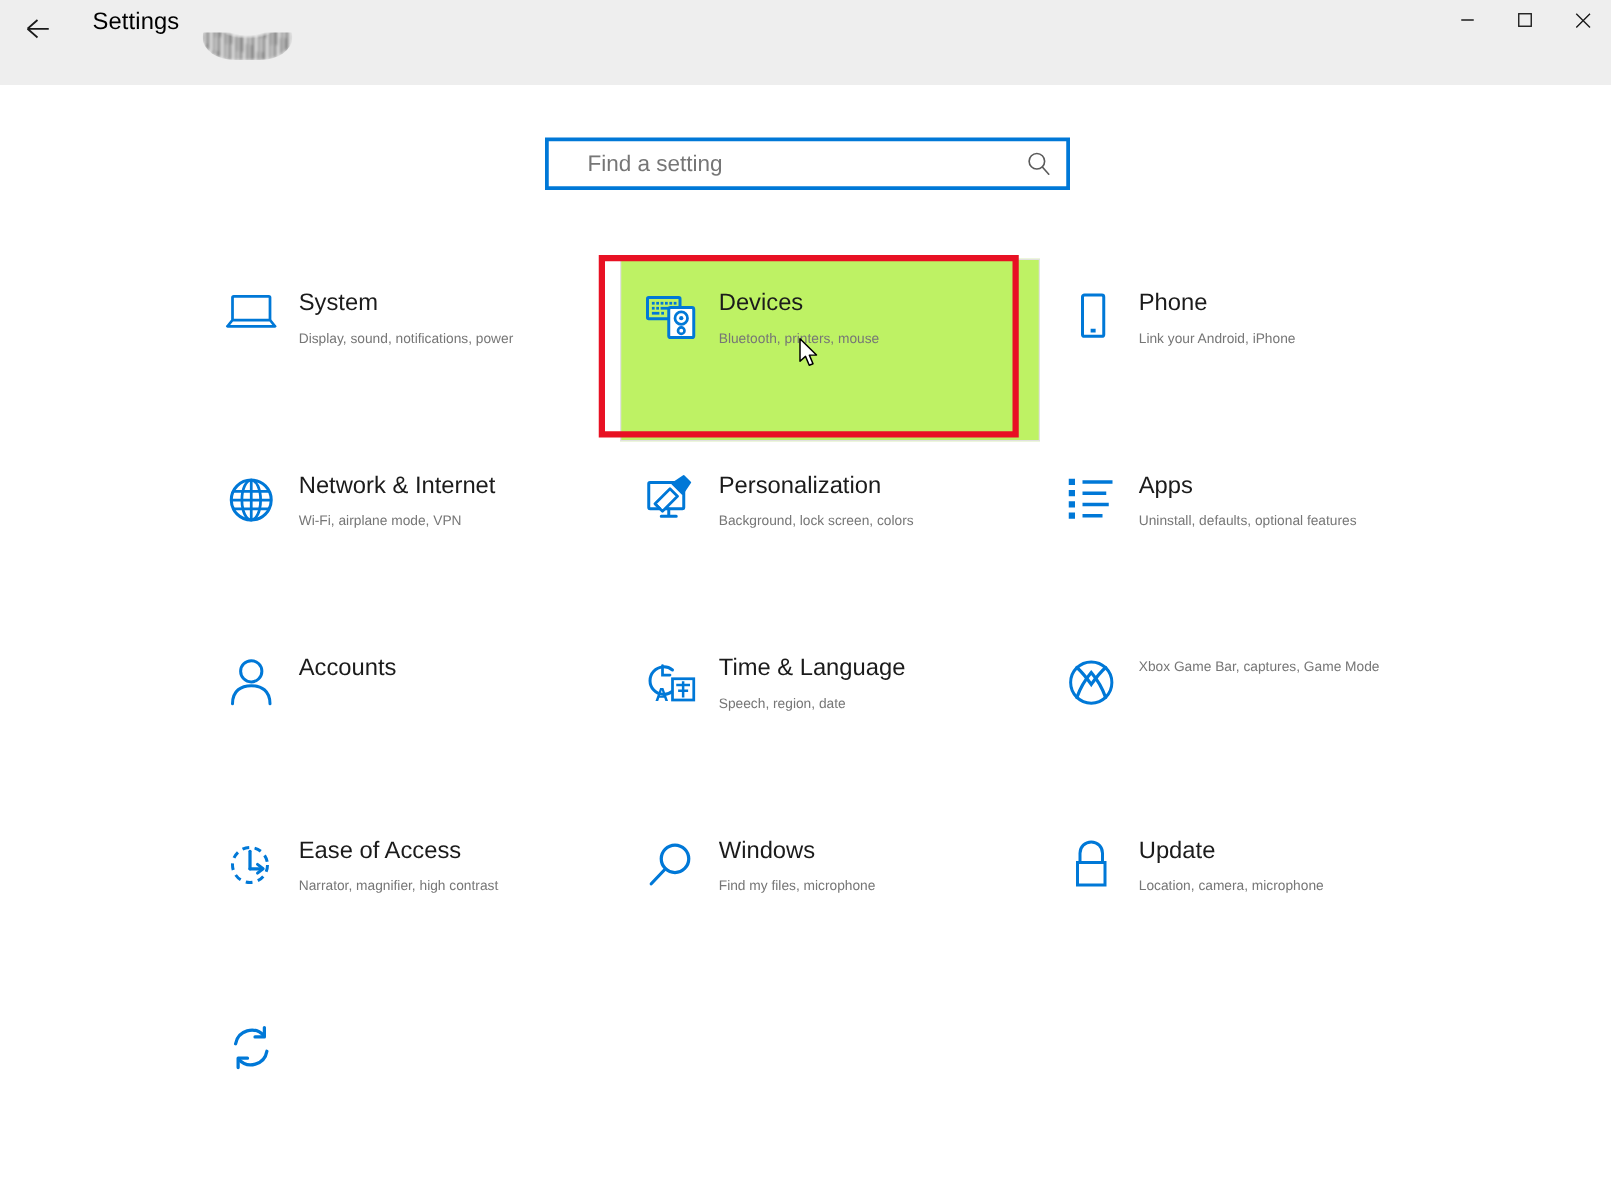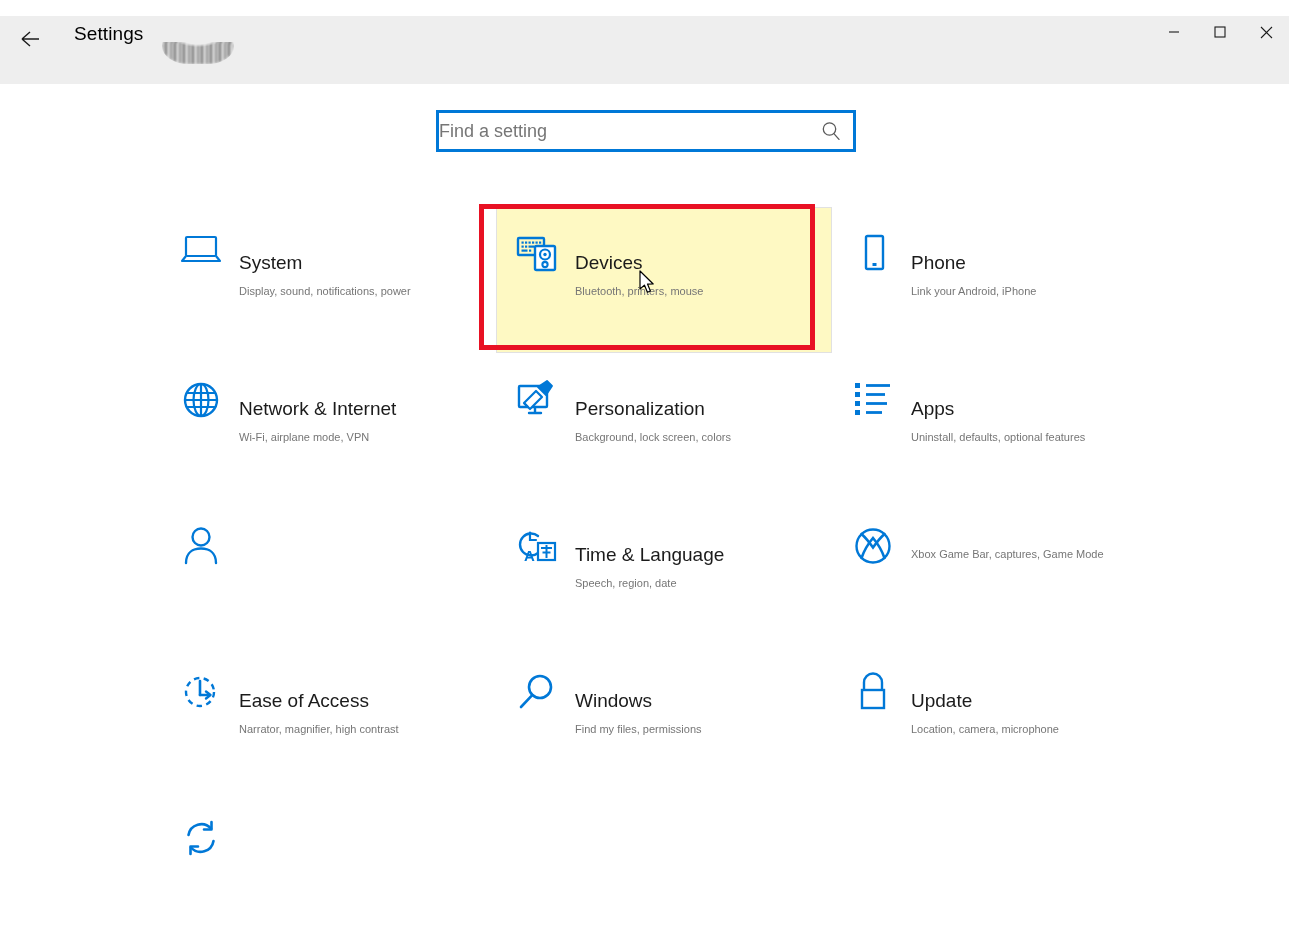--- a/index.html
+++ b/index.html
@@ -13,21 +13,21 @@
     background: #ffffff;
     font-family: "Liberation Sans", sans-serif;
     overflow: hidden;
     position: relative;
     -webkit-font-smoothing: antialiased;
   }
 
   
   .titlebar {
     position: absolute;
-    left: 0; top: 16px;
+    left: 0; top: 0;
     width: 1289px;
     height: 68px;
     background: #eeeeee;
     box-sizing: border-box;
   }
   .back-button {
     position: absolute;
     left: 0; top: 0;
     width: 60px;
     height: 45px;
@@ -102,21 +102,21 @@
     display: flex;
     align-items: center;
   }
   .search-input {
     border: none;
     outline: none;
     background: transparent;
     font-family: "Liberation Sans", sans-serif;
     font-size: 18px;
     color: #757575;
-    padding: 0 0 0 0;
+    padding: 0 0 0 31px;
     flex: 1;
     height: 100%;
   }
   .search-input::placeholder { color: #767676; opacity: 1; }
   .search-icon {
     width: 44px;
     display: flex;
     align-items: center;
     justify-content: center;
   }
@@ -136,35 +136,34 @@
     min-height: 146px;
     box-sizing: border-box;
     display: flex;
     align-items: flex-start;
     padding: 22px 12px 0 8px;
     position: relative;
     background: transparent;
     border: 1px solid transparent;
   }
   .tile.hovered {
-    background: #fef9c3;
+    background: #bef264;
     border: 1px solid #e1e1e1;
   }
   .tile-icon {
     width: 64px;
     min-width: 64px;
     padding-top: 4px;
     display: flex;
     justify-content: center;
   }
   .tile-icon svg { display: block; }
   .tile-text {
     padding-left: 6px;
     padding-top: 0px;
-    margin-top: 20px;
   }
   .tile-title {
     font-size: 19px;
     color: #1b1b1b;
     line-height: 26px;
     margin-bottom: 3px;
     font-family: "Liberation Sans", sans-serif;
   }
   .tile-desc {
     font-size: 11px;
@@ -363,20 +362,21 @@
   <div class="grid-row">
 
     <div class="tile">
       <div class="tile-icon">
         <svg width="38" height="40" viewBox="0 0 38 40">
           <circle cx="19" cy="11" r="8.5" stroke="#0078d7" stroke-width="2.4" fill="none"></circle>
           <path d="M4 37 C4 26.5 11 22.5 19 22.5 C27 22.5 34 26.5 34 37" stroke="#0078d7" stroke-width="2.4" fill="none" stroke-linecap="round"></path>
         </svg>
       </div>
       <div class="tile-text">
+        <div class="tile-title">Accounts</div>
       </div>
     </div>
 
     <div class="tile">
       <div class="tile-icon">
         <svg width="42" height="40" viewBox="0 0 42 40">
           <path d="M22 10 A11 11 0 1 0 22 27" stroke="#0078d7" stroke-width="2.4" fill="none" stroke-linecap="round"></path>
           <path d="M14 6.5 L14 14 L20 14" stroke="#0078d7" stroke-width="2.2" fill="none" stroke-linecap="round"></path>
           <text x="8" y="35" font-family="Liberation Sans, sans-serif" font-size="15" font-weight="bold" fill="#0078d7">A</text>
           <rect x="22" y="17" width="17" height="17" stroke="#0078d7" stroke-width="2.2" fill="#ffffff"></rect>
@@ -426,21 +426,21 @@
 
     <div class="tile">
       <div class="tile-icon">
         <svg width="40" height="40" viewBox="0 0 40 40">
           <circle cx="23" cy="15" r="11" stroke="#0078d7" stroke-width="2.6" fill="none"></circle>
           <path d="M15.2 23.2 L4 35" stroke="#0078d7" stroke-width="2.6" stroke-linecap="round"></path>
         </svg>
       </div>
       <div class="tile-text">
         <div class="tile-title">Windows</div>
-        <div class="tile-desc">Find my files, permissions</div>
+        <div class="tile-desc">Find my files, microphone</div>
       </div>
     </div>
 
     <div class="tile">
       <div class="tile-icon">
         <svg width="36" height="40" viewBox="0 0 36 40">
           <path d="M9 18 L9 10.5 A9 9 0 0 1 27 10.5 L27 18" stroke="#0078d7" stroke-width="2.4" fill="none"></path>
           <rect x="7" y="18" width="22" height="18" stroke="#0078d7" stroke-width="2.4" fill="none"></rect>
         </svg>
       </div>

